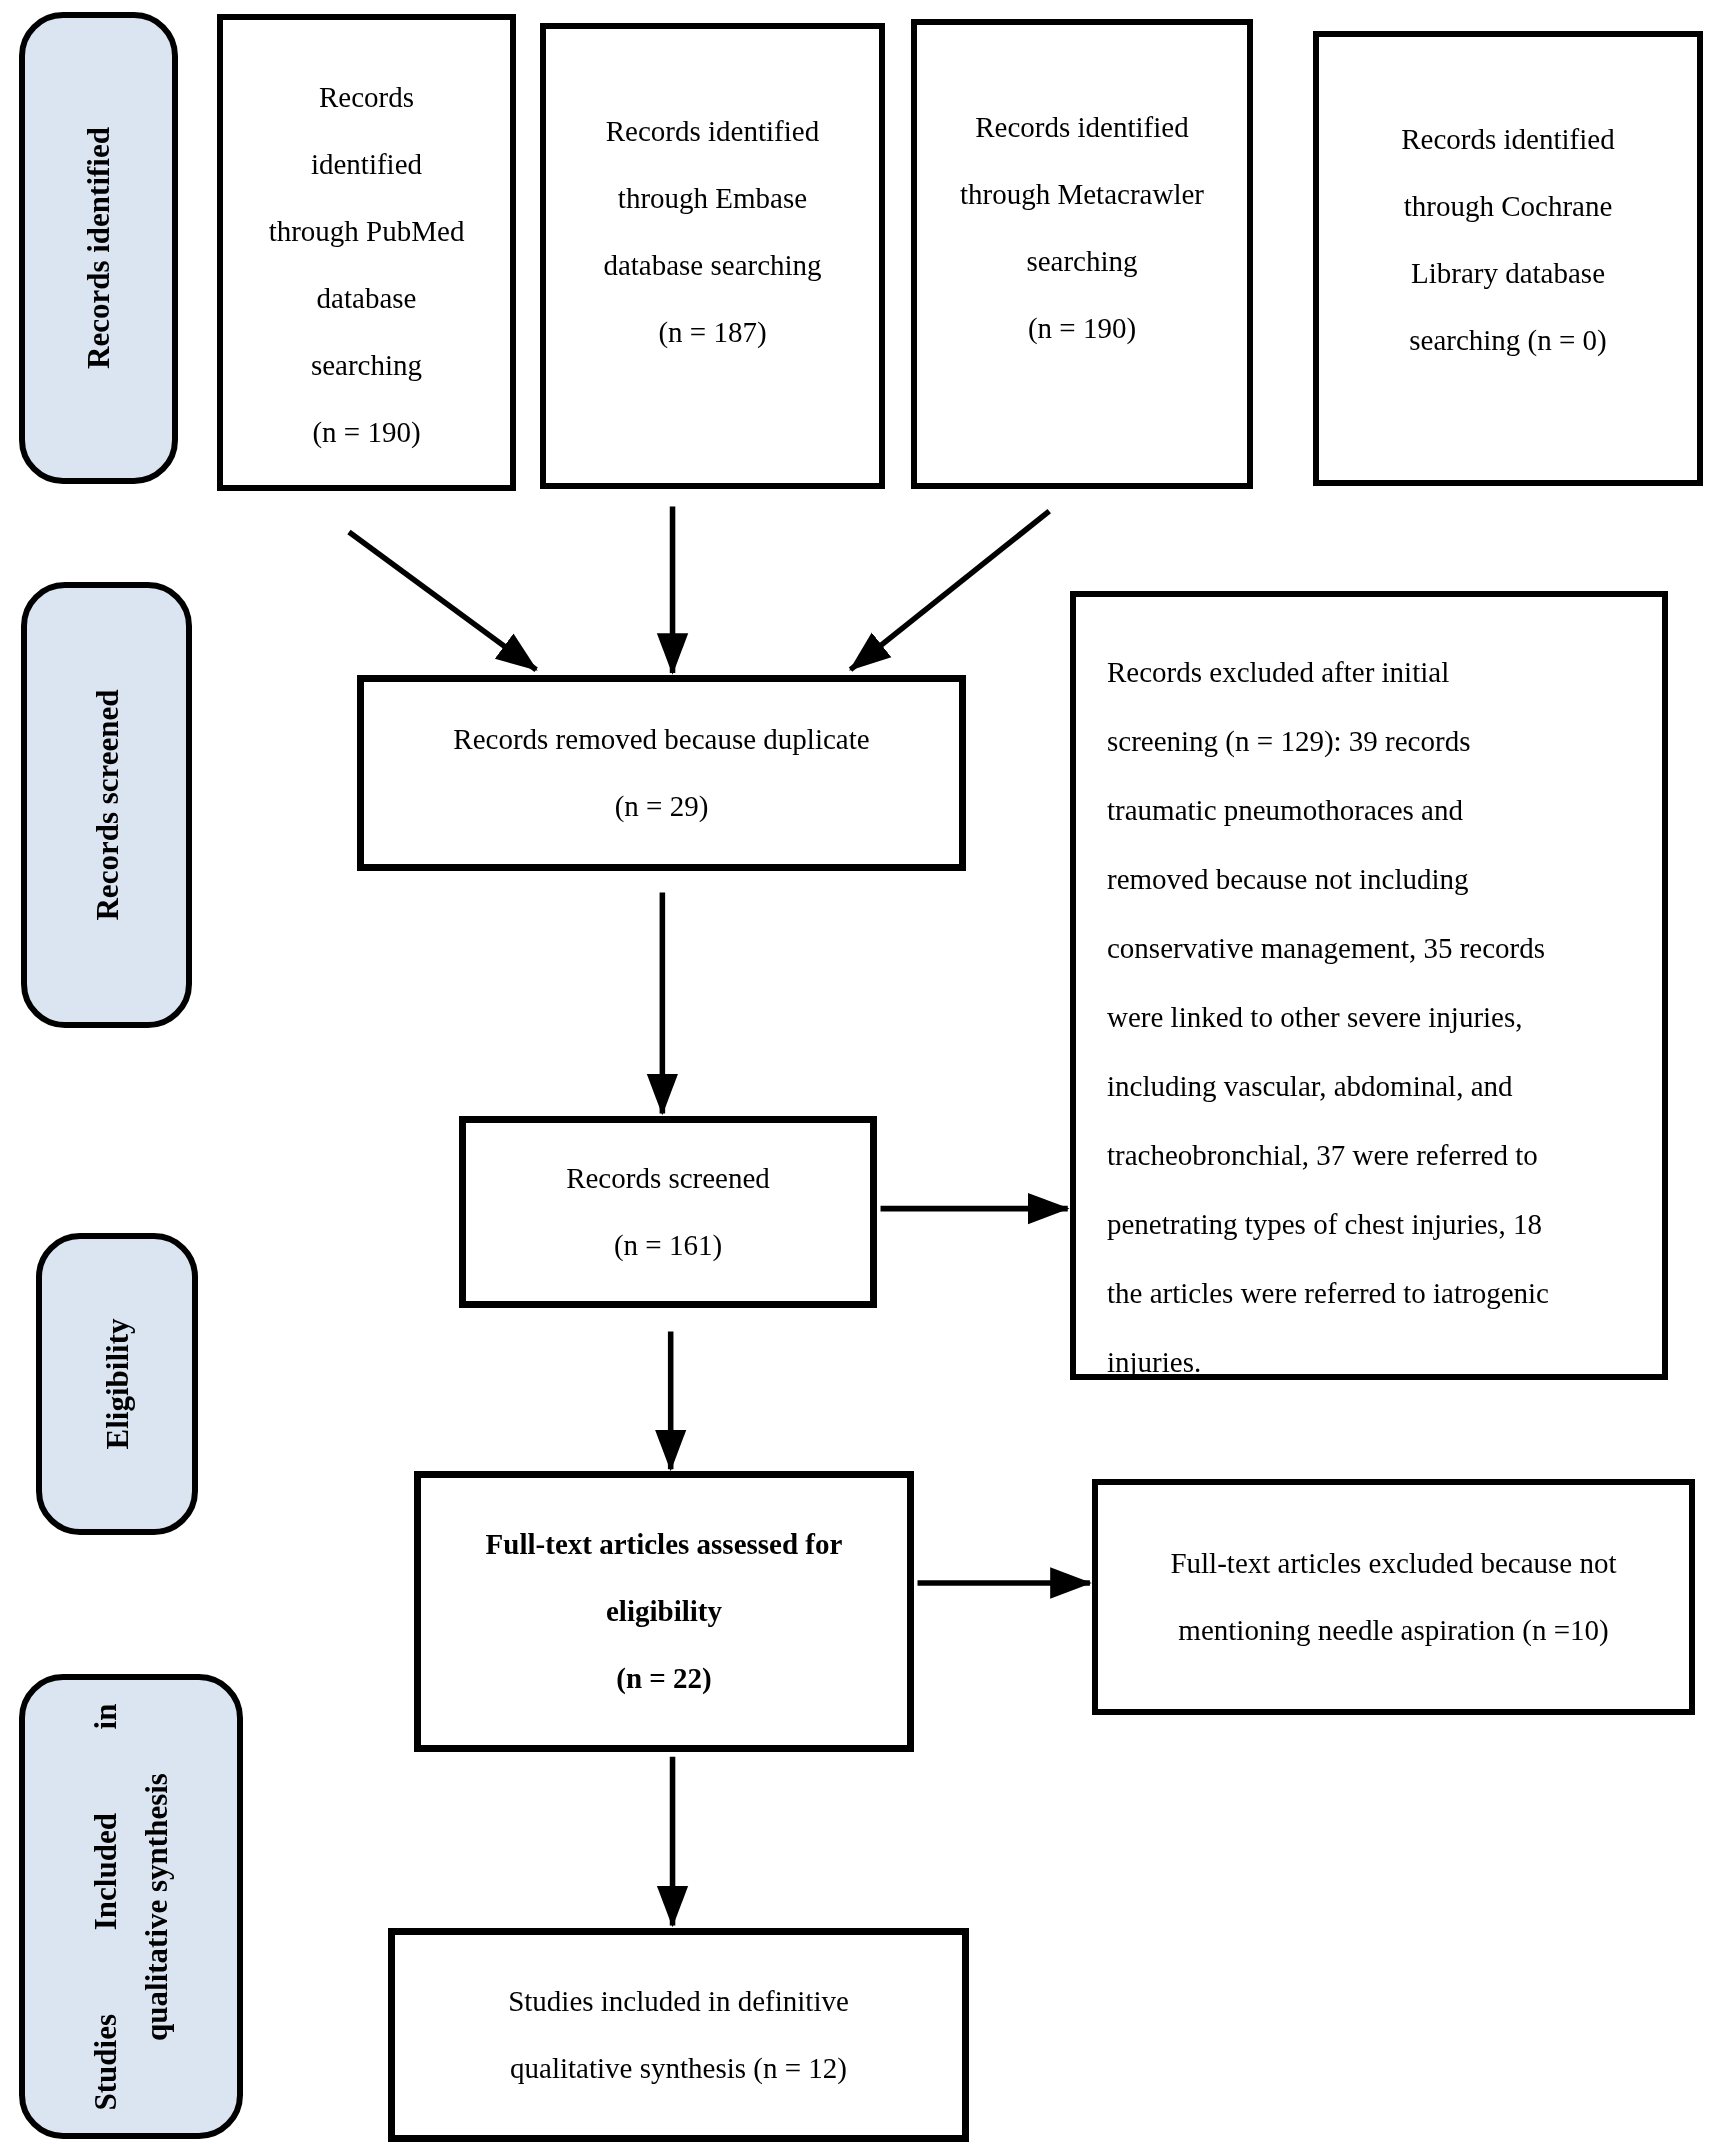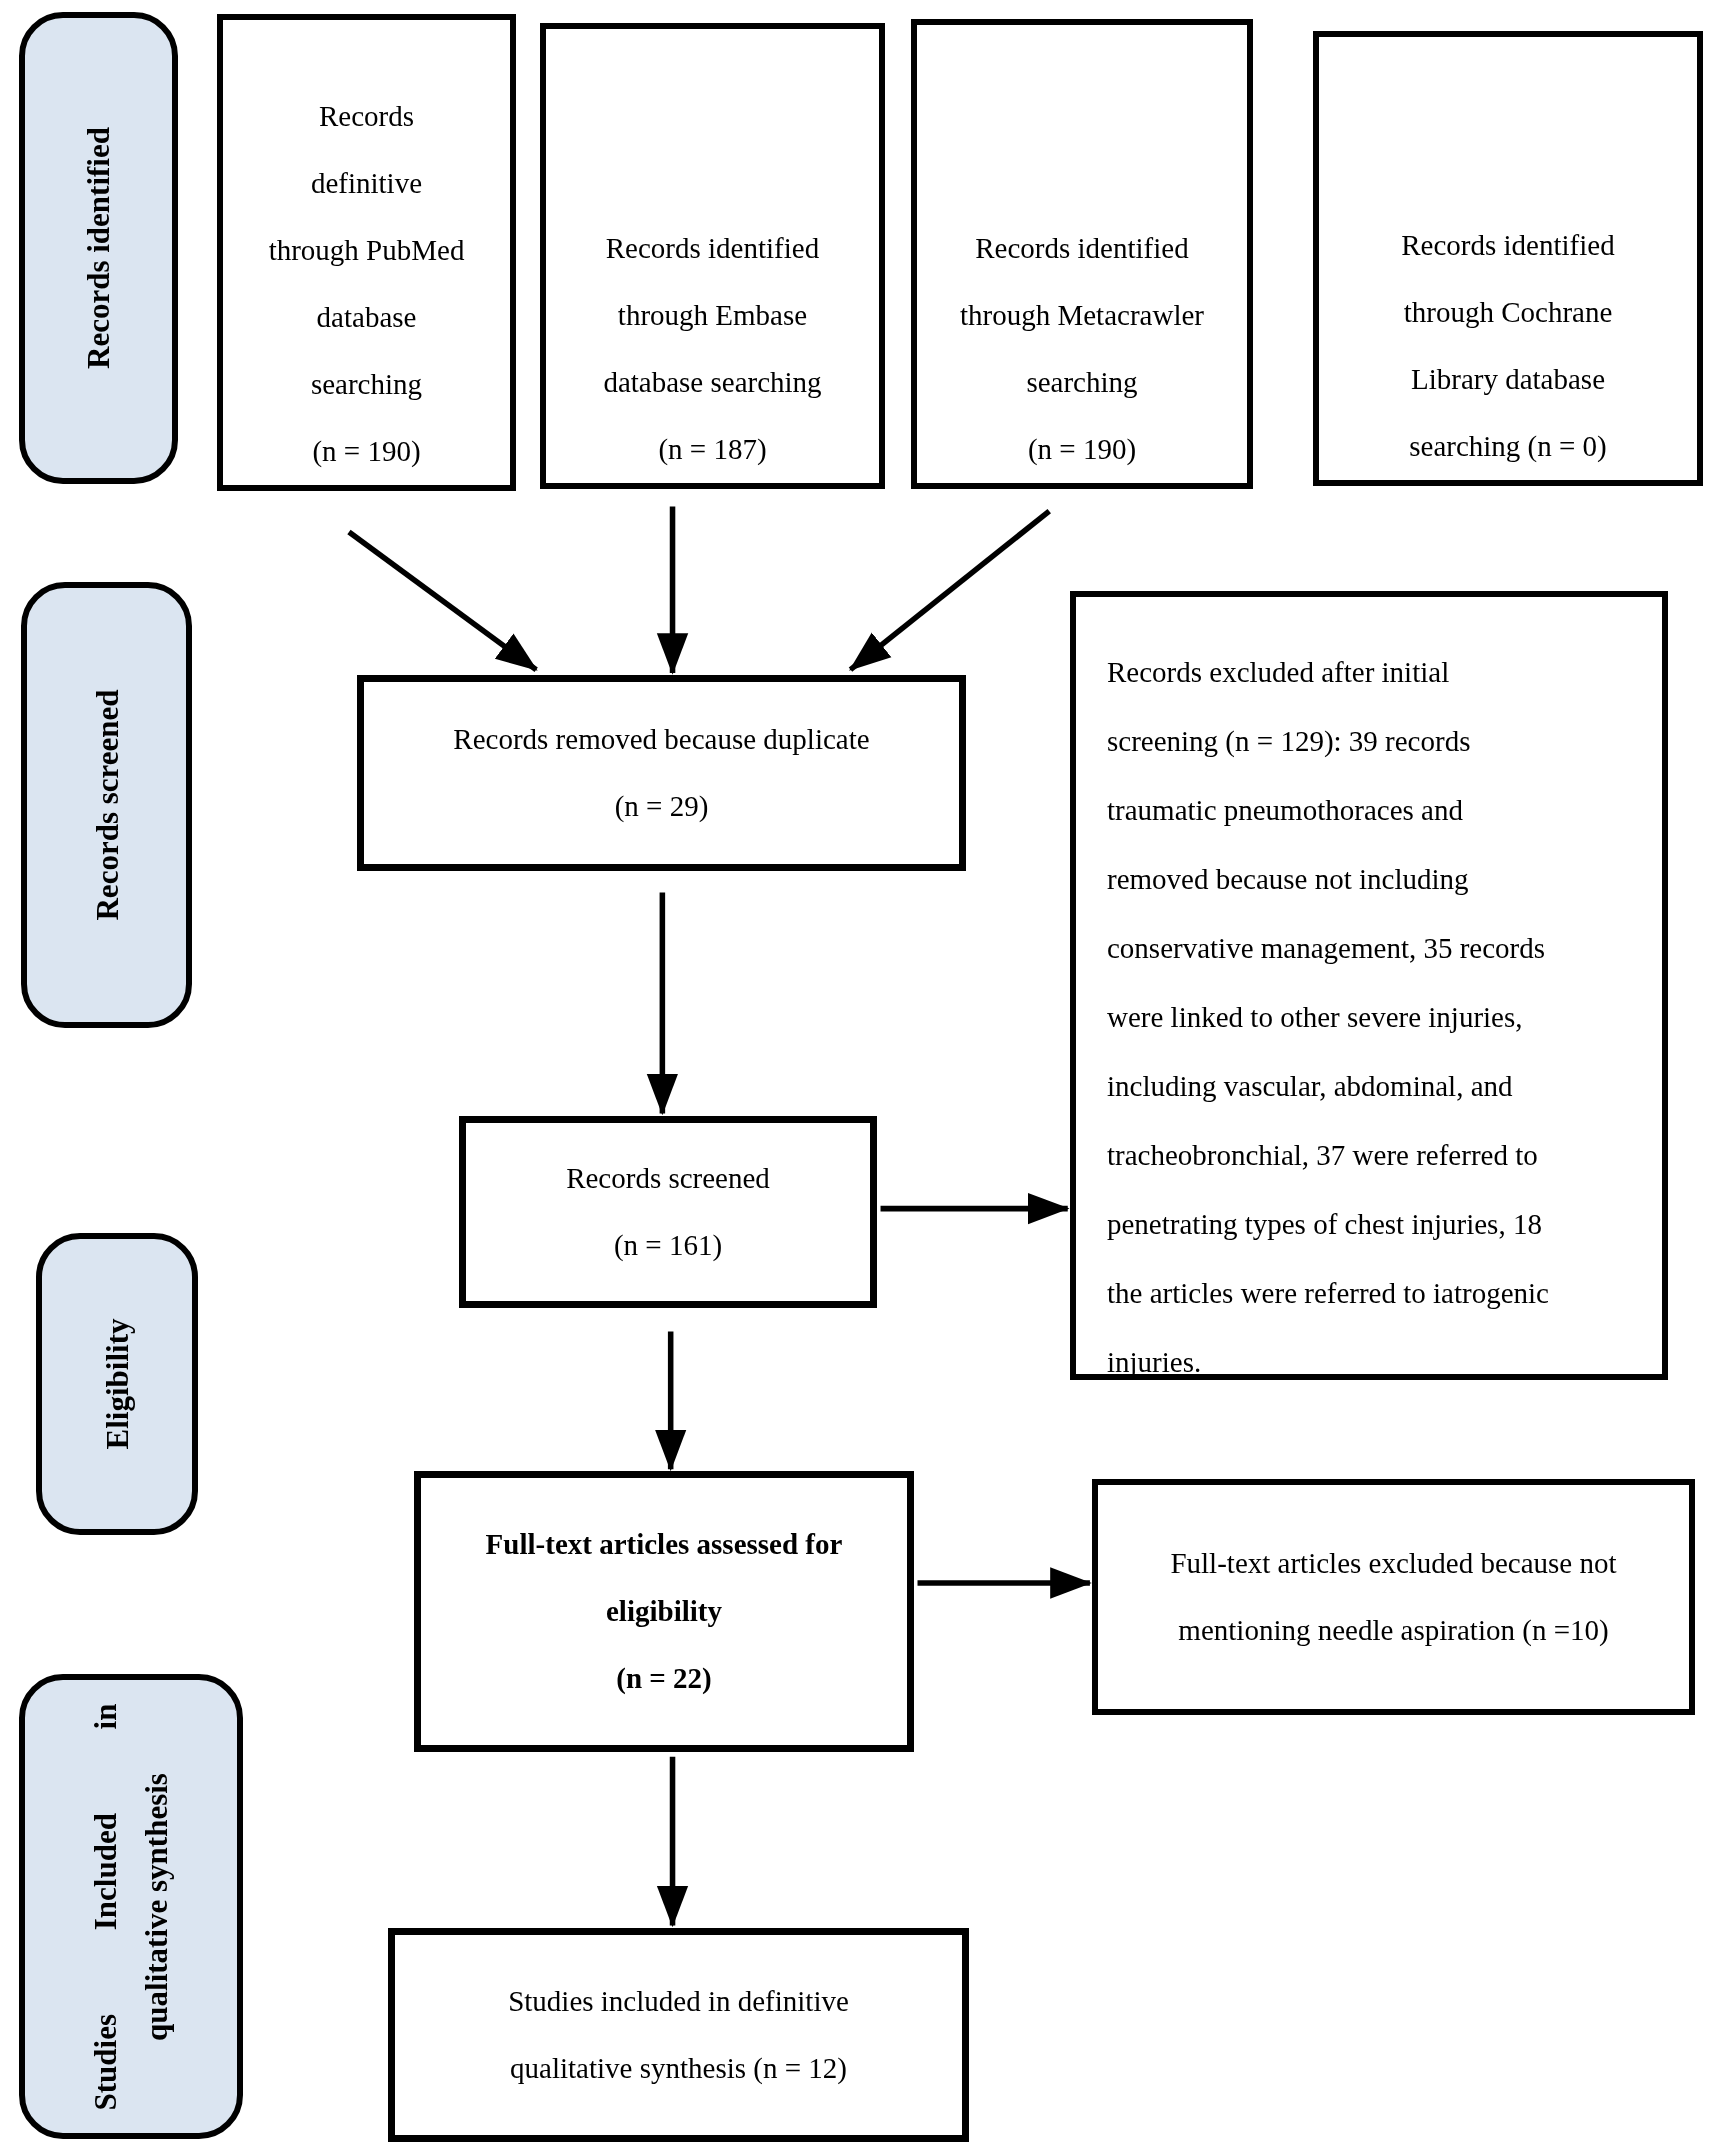--- a/index.html
+++ b/index.html
@@ -42,21 +42,21 @@
     background:#ffffff;
     border:6.5px solid #000000;
     box-sizing:border-box;
     display:flex;
     flex-direction:column;
     justify-content:center;
     align-items:center;
     text-align:center;
     font-size:29px;
   }
-  .box.toprow{justify-content:flex-end;padding-top:69px;}
+  .box.toprow{justify-content:flex-start;padding-top:69px;}
   .box .ln{line-height:67px;}
   .flowbox .ln{line-height:67px;}
   .leftalign{
     justify-content:flex-start;
     align-items:flex-start;
     text-align:left;
     padding:41px 18.5px 0 31px;
   }
   .leftalign .ln{line-height:69px;}
   
@@ -86,21 +86,21 @@
         <span>Studies</span>
         <span>Included</span>
         <span>in</span>
       </div>
       <div>qualitative synthesis</div>
     </div>
   </div>
 
   <div class="box toprow" style="left:217px;top:14.3px;width:299px;height:477px;padding-top:44px;">
     <div class="ln">Records</div>
-    <div class="ln">definitive</div>
+    <div class="ln">identified</div>
     <div class="ln">through PubMed</div>
     <div class="ln">database</div>
     <div class="ln">searching</div>
     <div class="ln">(n = 190)</div>
   </div>
 
   <div class="box toprow" style="left:540px;top:22.7px;width:345px;height:466px;">
     <div class="ln">Records identified</div>
     <div class="ln">through Embase</div>
     <div class="ln">database searching</div>

